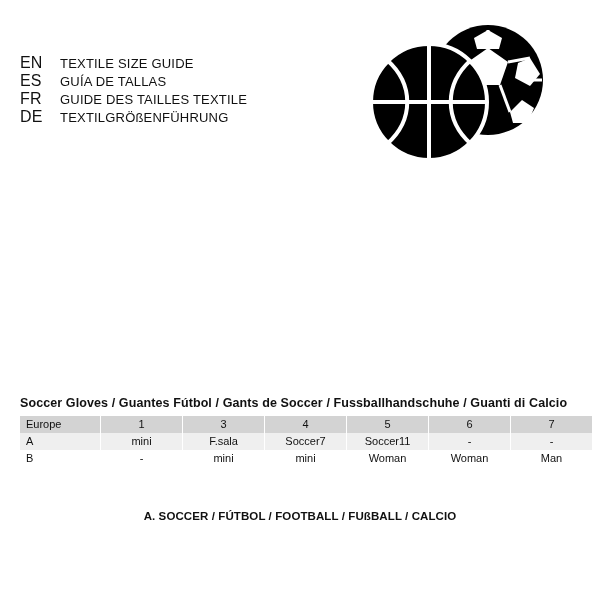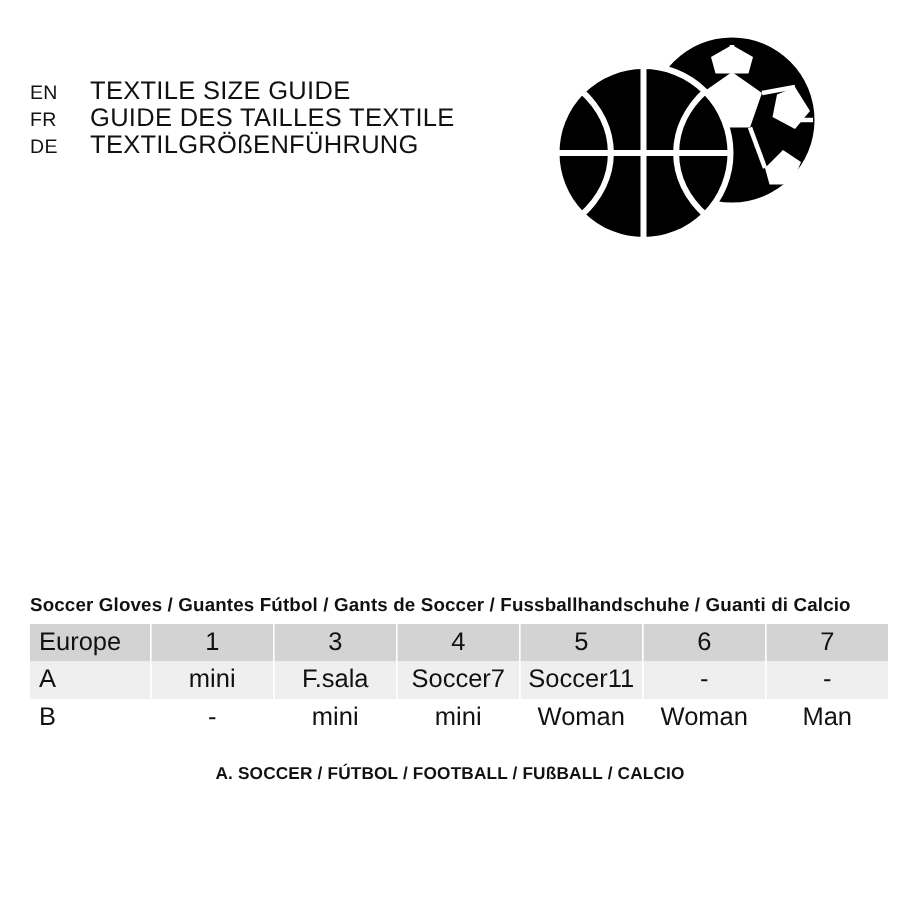--- a/index.html
+++ b/index.html
@@ -23,27 +23,27 @@
     top: 14px;
     width: 300px;
   }
   .legend-row {
     display: flex;
     align-items: baseline;
     height: 18px;
   }
   .legend-code {
     width: 40px;
+    font-size: 16px;
+    letter-spacing: 0.2px;
+    color: #111;
+    margin-top: 40px;
+  }
+  .legend-text {
     font-size: 13px;
-    letter-spacing: 0.2px;
-    color: #111;
-    margin-top: 40px;
-  }
-  .legend-text {
-    font-size: 17px;
     letter-spacing: 0.2px;
     color: #111;
     white-space: nowrap;
   }
 
   
   .illustration {
     position: absolute;
     left: 352px;
     top: 22px;
@@ -67,21 +67,21 @@
     margin-bottom: 6px;
     white-space: nowrap;
   }
   table.size-table {
     border-collapse: collapse;
     width: 562px;
     table-layout: fixed;
   }
   table.size-table td,
   table.size-table th {
-    font-size: 17px;
+    font-size: 11px;
     font-weight: normal;
     text-align: center;
     padding: 2px 0 3px 0;
     color: #111;
     border-left: 1px solid #ffffff;
   }
   table.size-table tr.header-row {
     background: #d3d3d3;
   }
   table.size-table tr.header-row td:first-child,
@@ -116,20 +116,24 @@
     white-space: nowrap;
   }
 </style>
 </head>
 <body>
 
 <div class="legend">
   <div class="legend-row">
     <span class="legend-code">EN</span>
     <span class="legend-text">TEXTILE SIZE GUIDE</span>
+  </div>
+  <div class="legend-row">
+    <span class="legend-code">ES</span>
+    <span class="legend-text">GUÍA DE TALLAS</span>
   </div>
   <div class="legend-row">
     <span class="legend-code">FR</span>
     <span class="legend-text">GUIDE DES TAILLES TEXTILE</span>
   </div>
   <div class="legend-row">
     <span class="legend-code">DE</span>
     <span class="legend-text">TEXTILGRÖßENFÜHRUNG</span>
   </div>
 </div>

